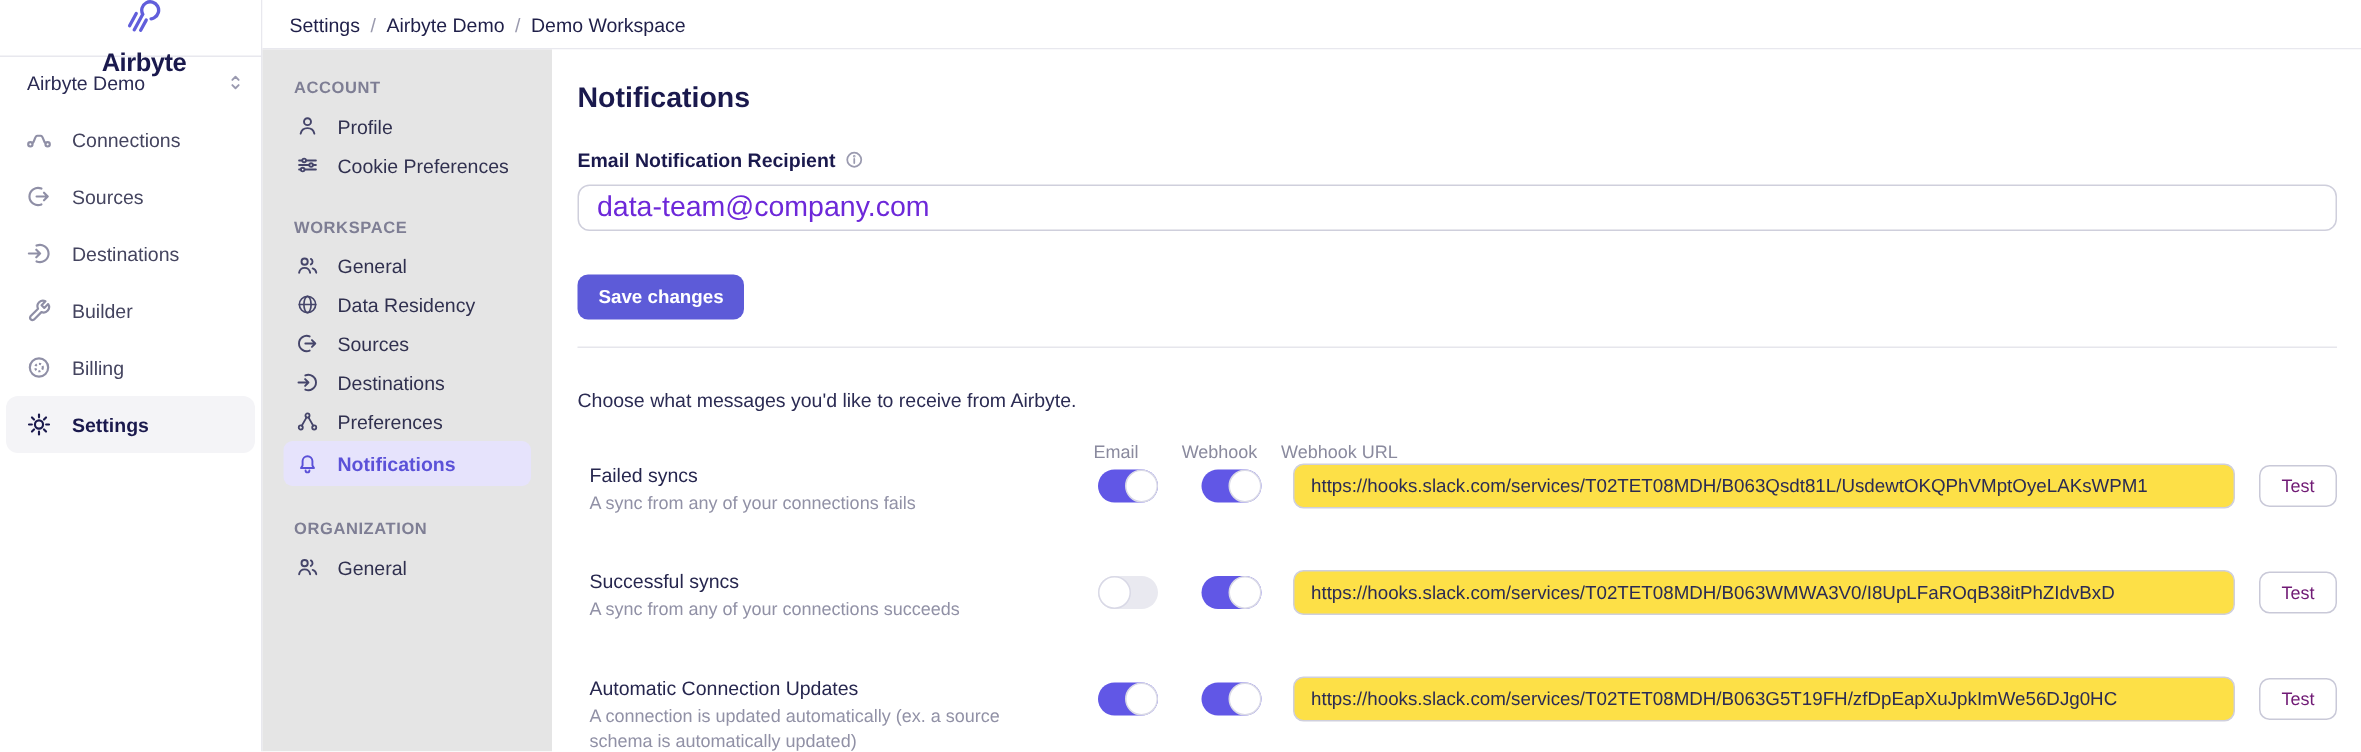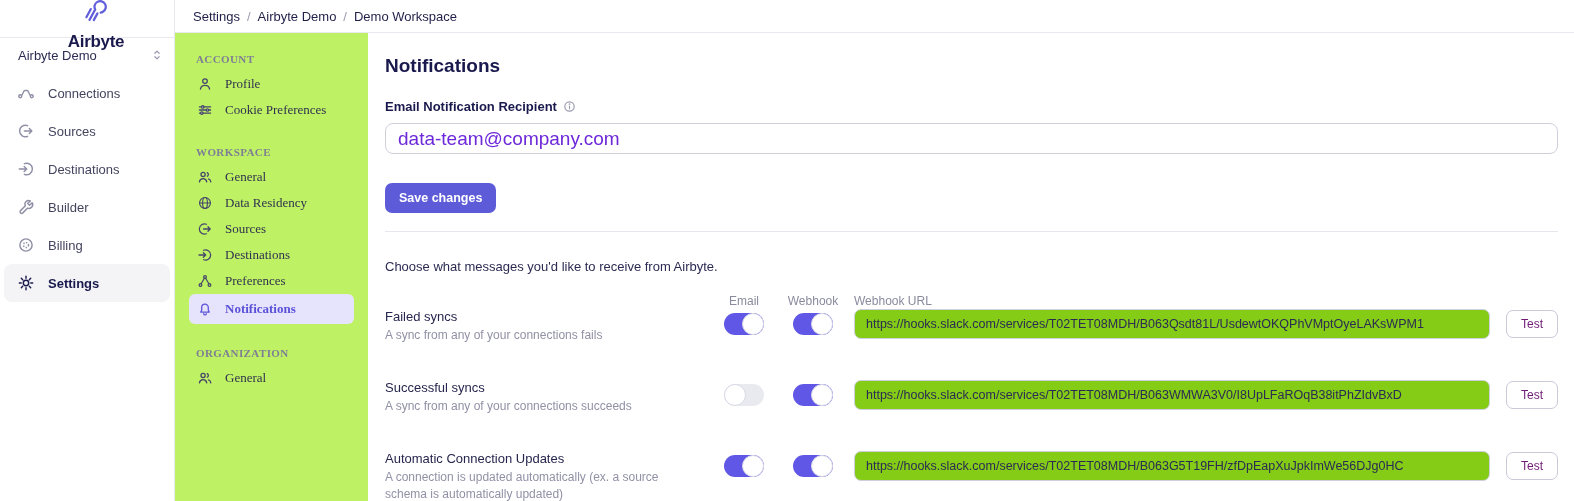--- a/index.html
+++ b/index.html
@@ -23,21 +23,21 @@
   .nav-item.active .icn { color:#1A194D; }
 
   
   .right { flex:1; display:flex; flex-direction:column; min-width:0; }
   .topbar { height:33px; flex:0 0 33px; border-bottom:1px solid #E8E8EE; display:flex; align-items:center; padding-left:18px; background:#fff; }
   .crumb { font-size:13px; color:#1F1F49; }
   .crumb-sep { color:#9A9AAE; padding:0 7px; }
   .content-row { flex:1; display:flex; min-height:0; }
 
   
-  .settings-nav { width:193px; flex:0 0 193px; background:#bef264; padding:20px 14px 0;font-family:Liberation Serif, serif; }
+  .settings-nav { width:193px; flex:0 0 193px; background:#e5e5e5; padding:20px 14px 0; }
   .sn-section { margin-bottom:23px; }
   .sn-heading { font-size:11px; font-weight:700; letter-spacing:.4px; color:#7E7E94; padding-left:7px; margin-bottom:6px; }
   .sn-item { display:flex; align-items:center; gap:12px; height:26px; padding:0 9px 0 8px; border-radius:6px;
              font-size:13px; color:#30304F; cursor:pointer; }
   .sn-item .icn { width:16px; height:16px; color:#45456A; flex:0 0 16px; }
   .sn-item.active { background:#E6E3FC; color:#5B51D8; font-weight:700; height:30px; }
   .sn-item.active .icn { color:#5B51D8; }
 
   
   .main { flex:1; background:#fff; padding:22px 16px 0 17px; min-width:0; }
@@ -50,32 +50,32 @@
   .save-btn { margin-top:29px; background:#5D5BD8; color:#fff; border:none; border-radius:7px; padding:8px 14px;
               font-size:12.5px; font-weight:700; cursor:pointer; font-family:"Liberation Sans", sans-serif; }
   .divider { border:none; border-top:1px solid #E6E6EC; margin-top:18px; }
   .choose-text { margin:27px 0 20px; font-size:13px; color:#2B2B53; }
 
   .nt-grid { display:grid; grid-template-columns:325px 60px 70px 1fr 64px; column-gap:4px; align-items:start; }
   .nt-head { margin-bottom:1px; }
   .nt-head .hc { font-size:12px; color:#8A8A9E; }
   .hc-center { text-align:center; }
   .hc-url { padding-left:2px; }
-  .nt-row { margin-bottom:37px; }
+  .nt-row { margin-bottom:37px;margin-left:8px; }
   .row-title { font-size:13px; font-weight:500; color:#26264E; margin-bottom:3px; }
   .row-desc { font-size:12px; color:#9191A6; line-height:1.35; max-width:300px; }
   .t-cell { display:flex; justify-content:center; padding-top:4px; }
   .toggle { width:40px; height:22px; border-radius:11px; background:#E9E9F0; position:relative; cursor:pointer; }
   .toggle .knob { position:absolute; top:0; left:0; width:22px; height:22px; border-radius:50%; background:#fff;
                   border:1px solid #D9D9E6; }
   .toggle.on { background:#6157E6; }
   .toggle.on .knob { left:auto; right:0; }
   .url-cell { padding-left:2px; }
   .url-input { width:100%; height:30px; border:1px solid #CFCFDC; border-radius:7px; padding:0 11px;
-               font-size:12.5px; color:#2B2B53; font-family:"Liberation Sans", sans-serif; background:#84cc16; }
+               font-size:12.5px; color:#2B2B53; font-family:"Liberation Sans", sans-serif; background:#fde047; }
   .test-cell { display:flex; justify-content:flex-end; }
   .test-btn { width:52px; height:28px; border:1px solid #C9C9D8; border-radius:7px; background:#fff; color:#701a75;
               font-size:12px; font-weight:400; cursor:pointer; margin-top:1px; font-family:"Liberation Sans", sans-serif; }
   svg { display:block; }
 </style>
 </head>
 <body>
 
 <div class="app">
 

